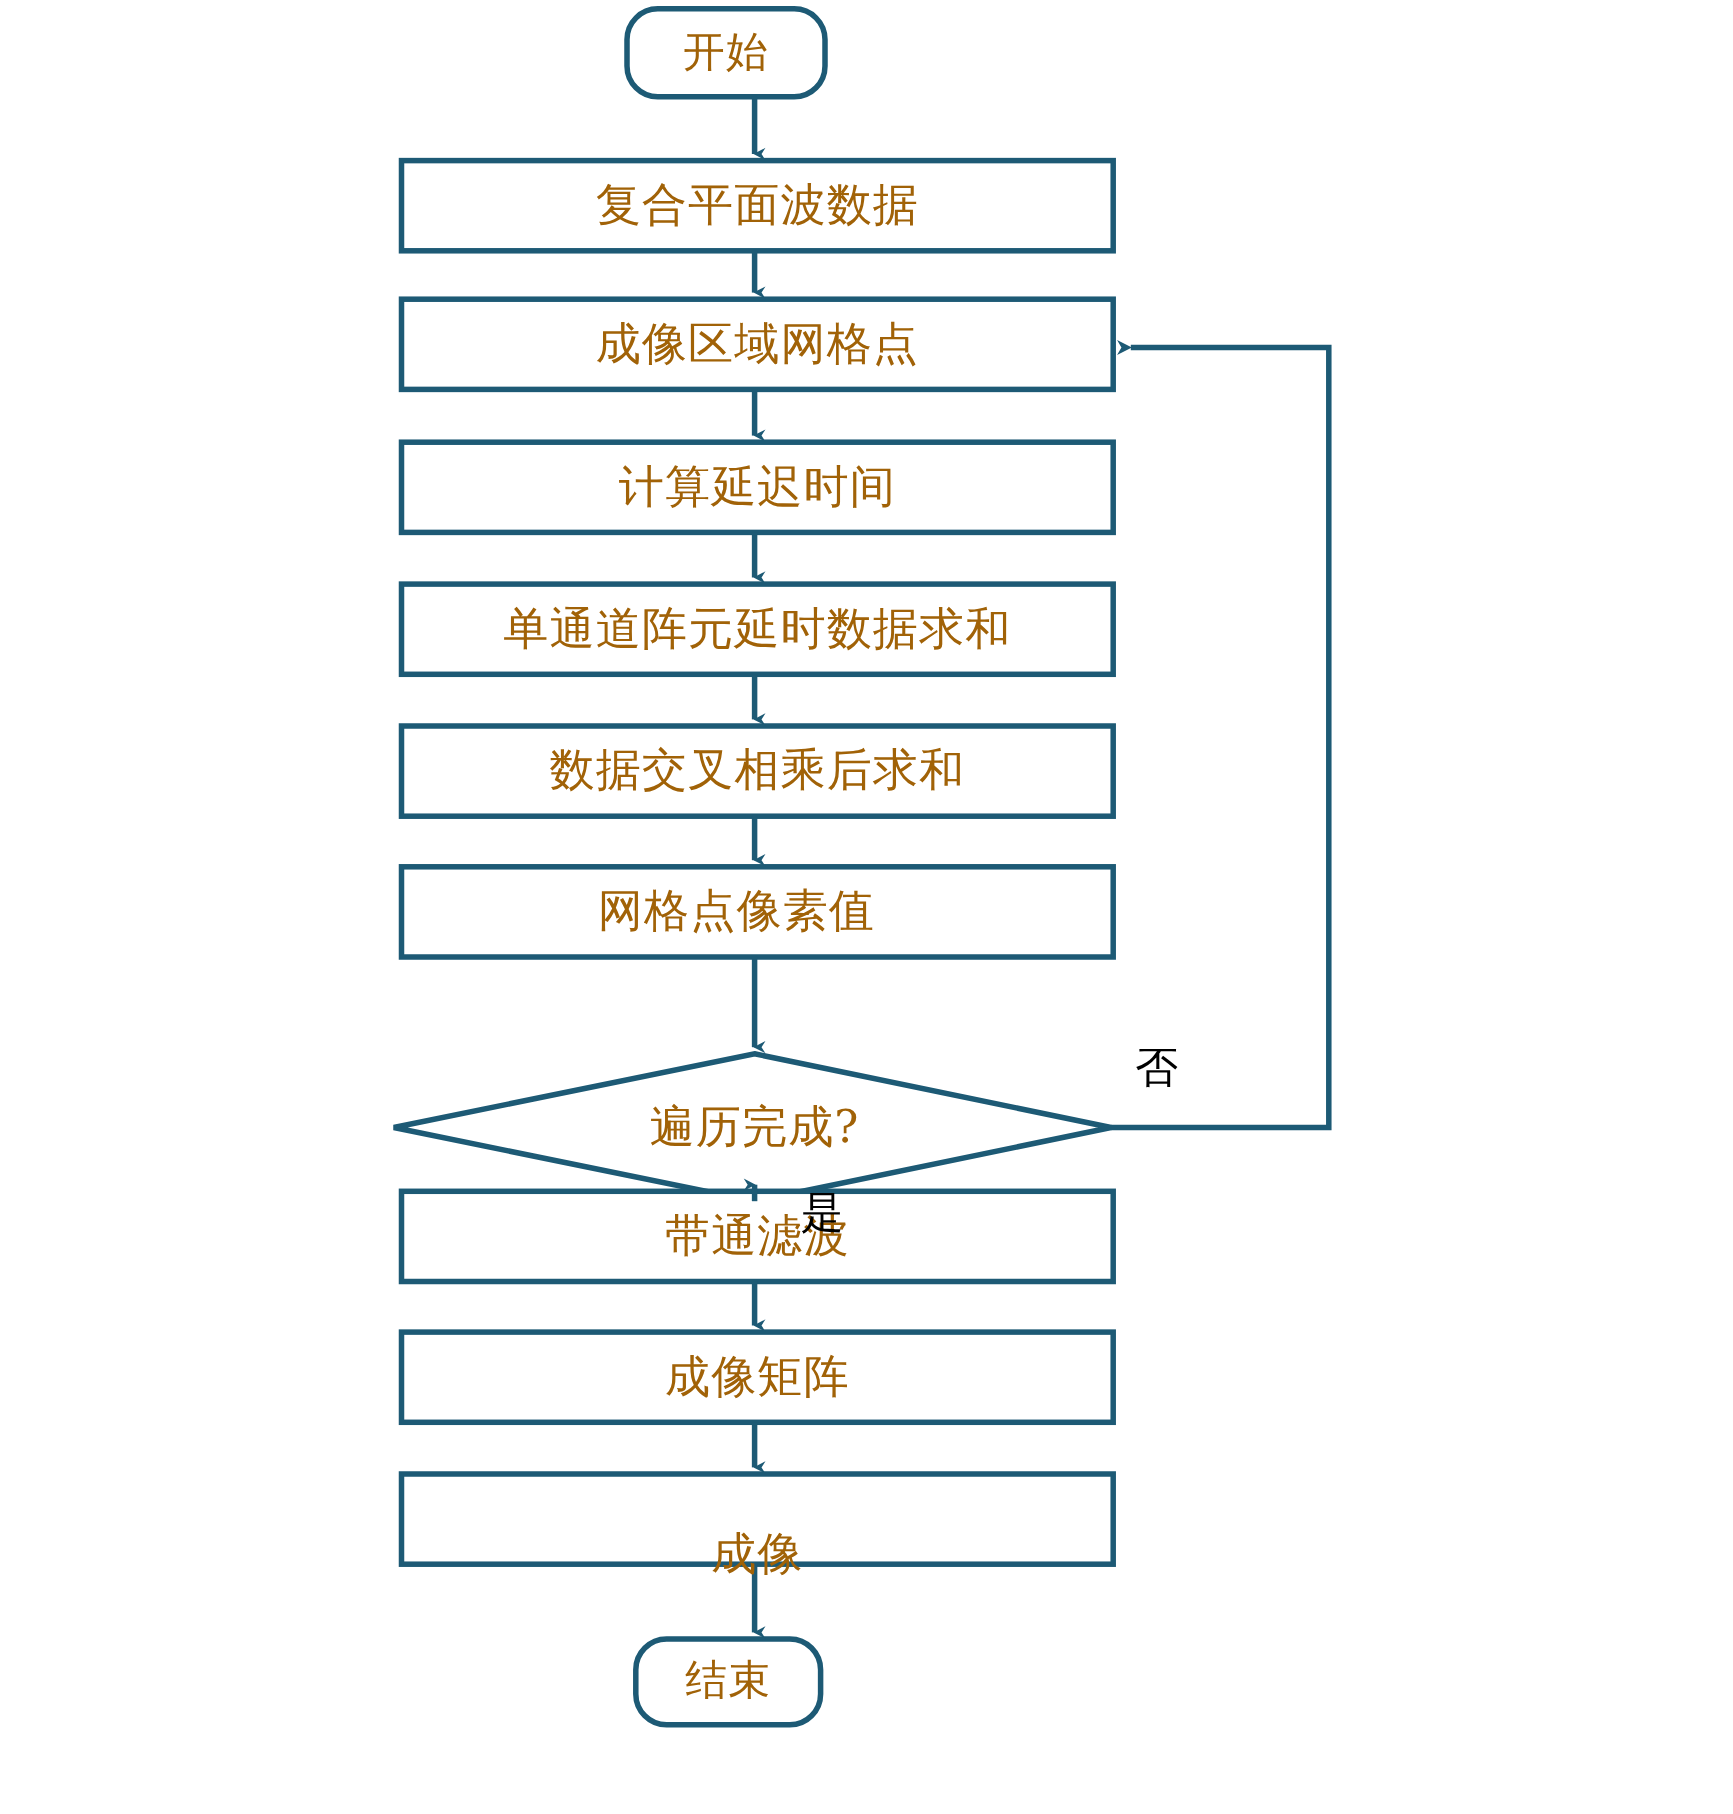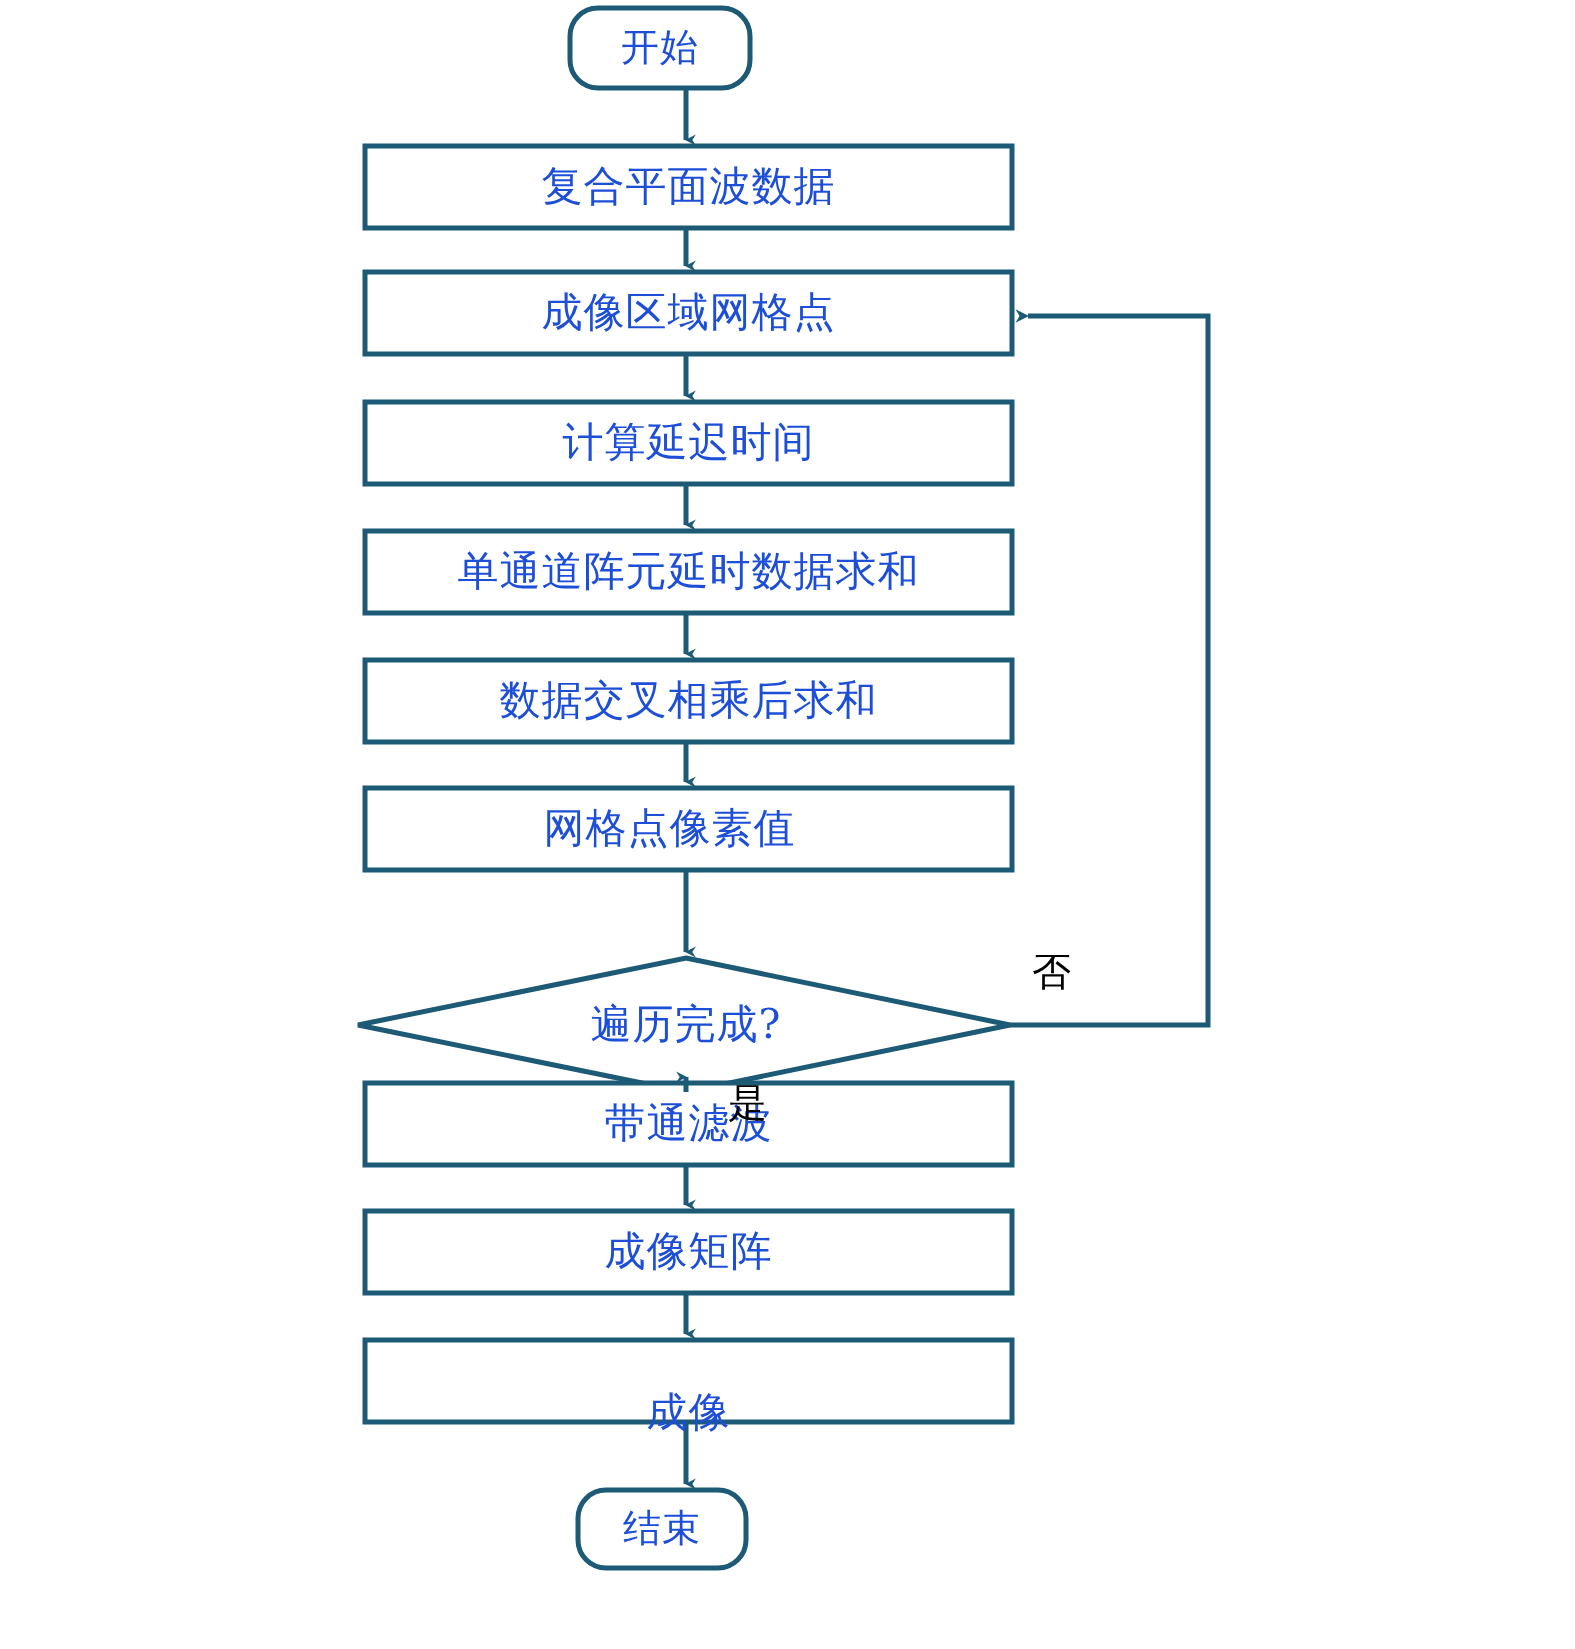--- a/index.html
+++ b/index.html
@@ -21,21 +21,21 @@
     top: 0;
     width: 1575px;
     height: 1649px;
   }
   .node-label {
     position: absolute;
     display: flex;
     align-items: center;
     justify-content: center;
     text-align: center;
-    color: #1d4ed8;
+    color: #a16207;
     font-family: "DejaVu Serif", "Liberation Serif", serif;
     font-size: 41px;
     line-height: 1.1;
     letter-spacing: 1px;
     white-space: nowrap;
     pointer-events: none;
   }
   .terminal-label {
     font-size: 38px;
   }

